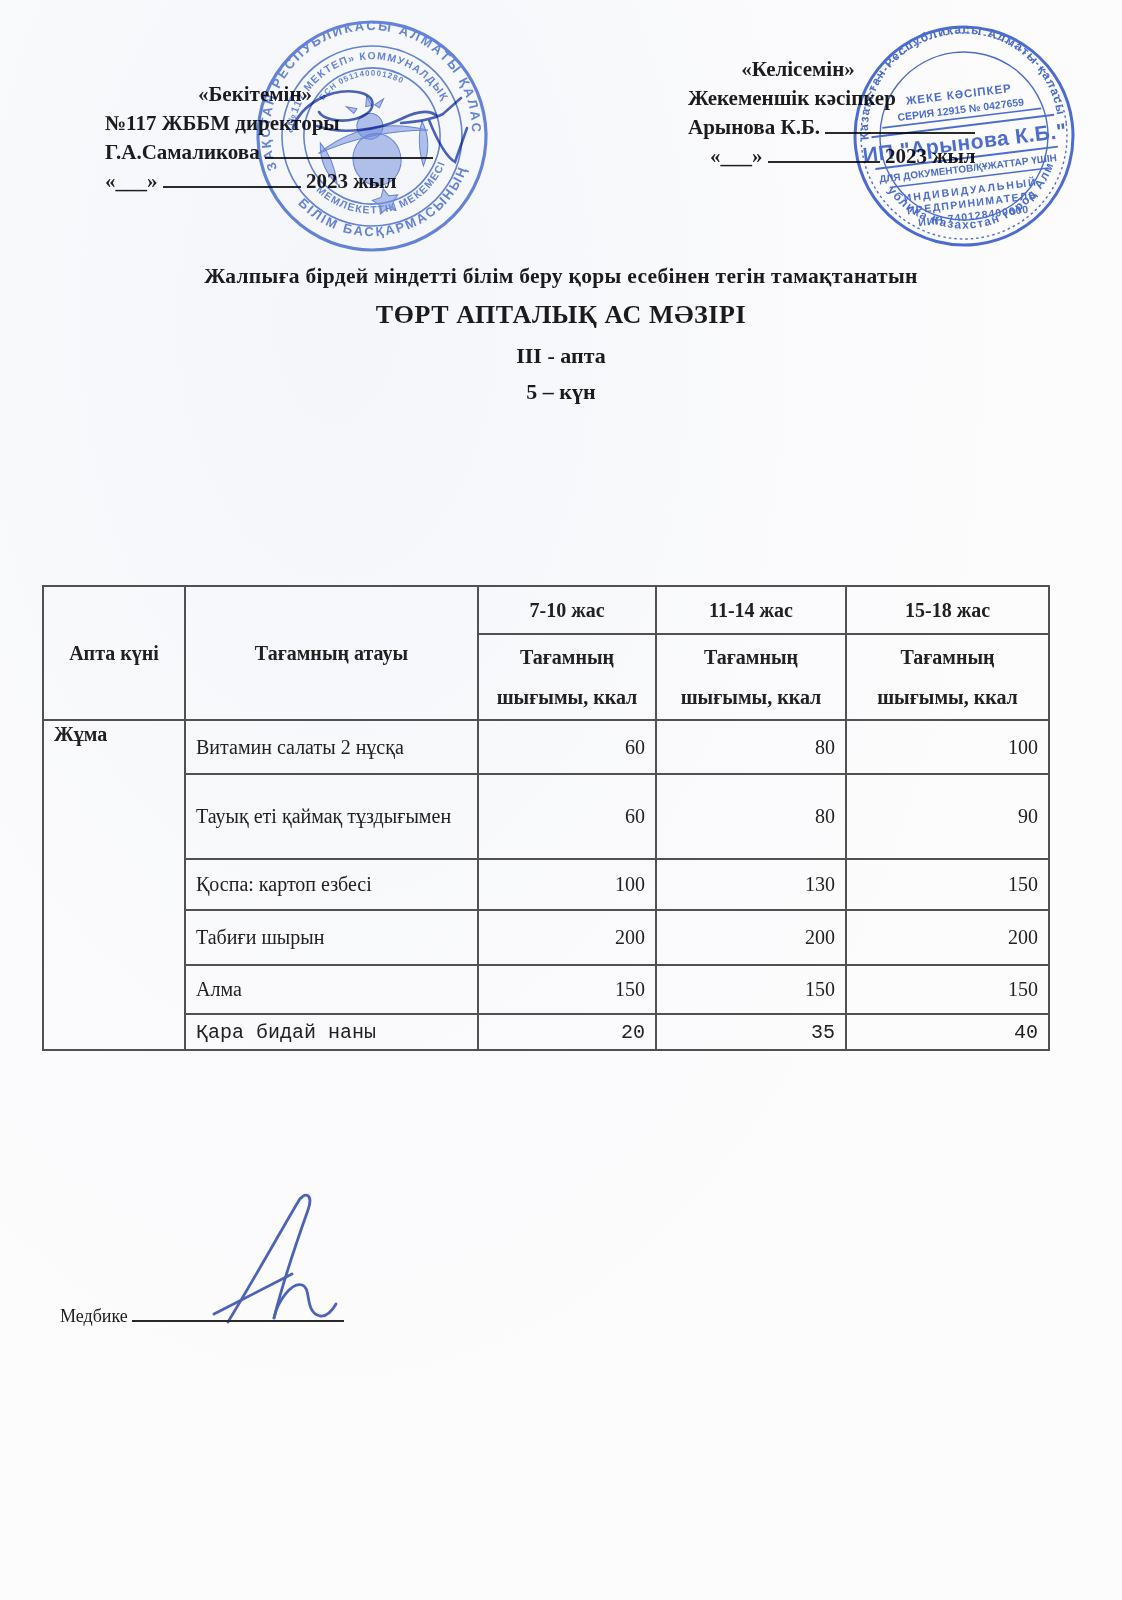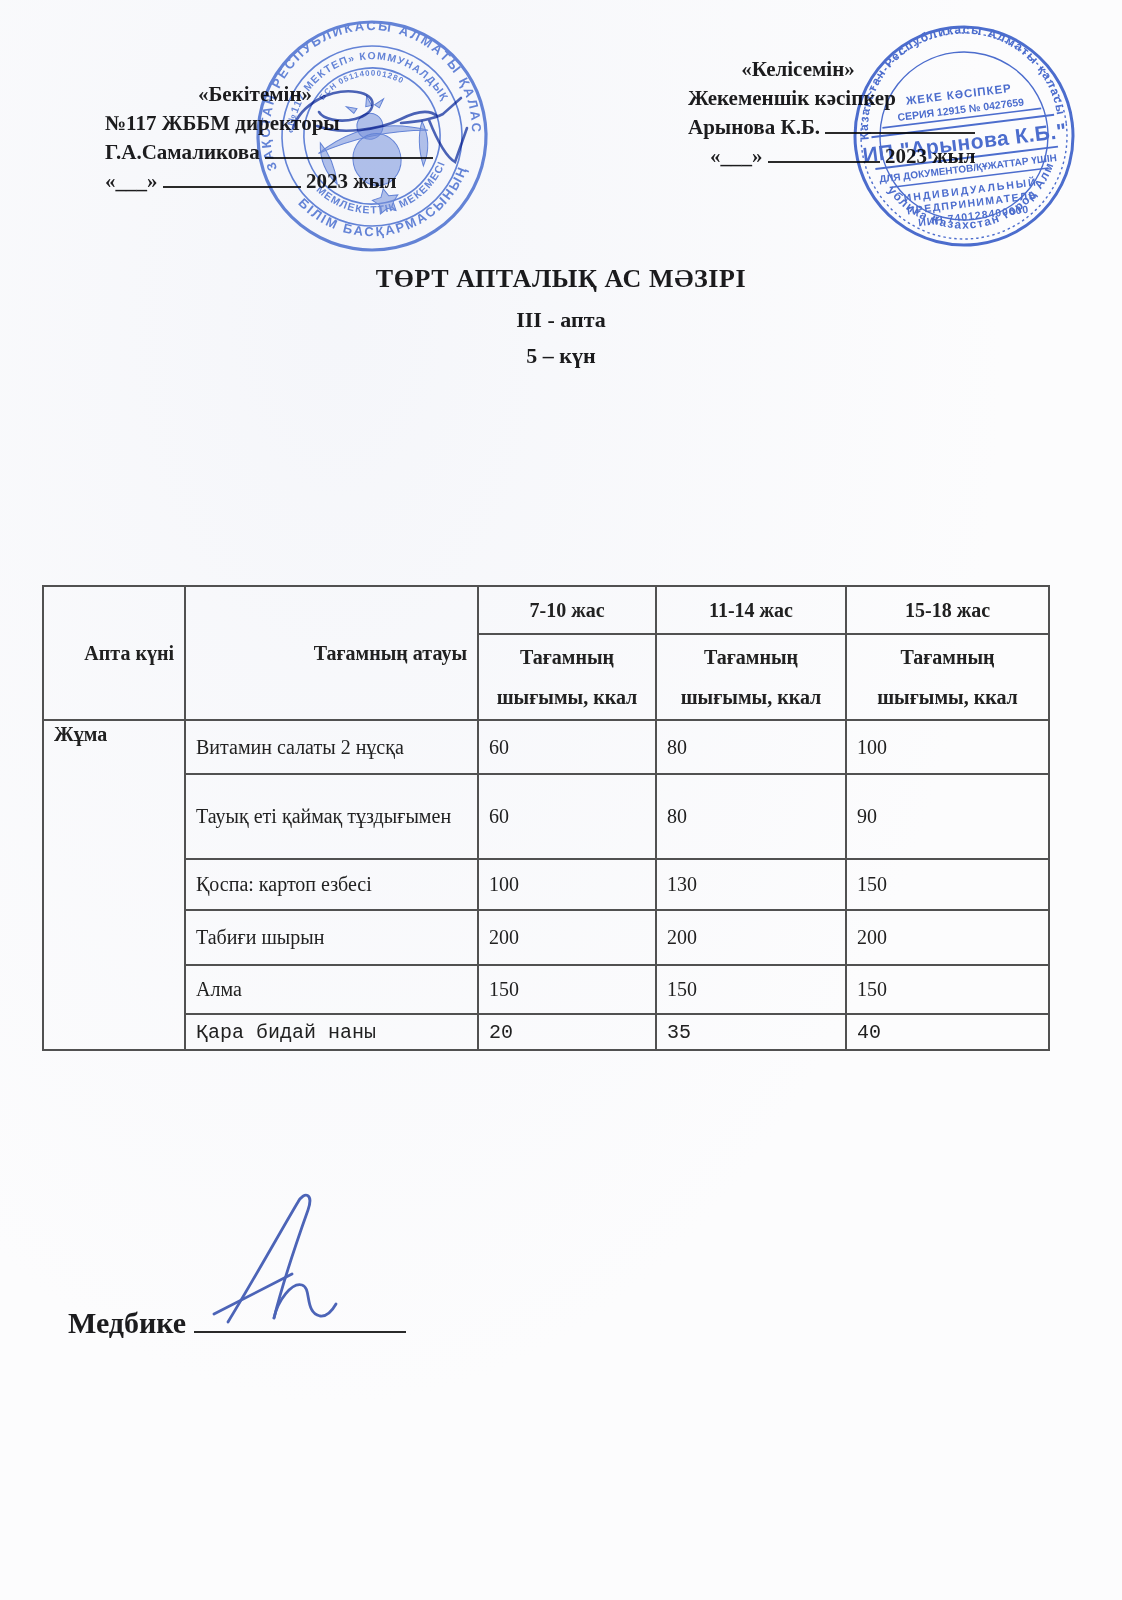--- a/index.html
+++ b/index.html
@@ -42,32 +42,32 @@
 
   
   .menu-table { position:absolute; left:42px; top:585px; border-collapse:collapse; table-layout:fixed; }
   .menu-table col.c1 { width:142px; }
   .menu-table col.c2 { width:293px; }
   .menu-table col.c3 { width:178px; }
   .menu-table col.c4 { width:190px; }
   .menu-table col.c5 { width:203px; }
   .menu-table th, .menu-table td { border:2px solid #515151; font-size:20px; padding:2px 10px; }
   .menu-table th { font-weight:bold; }
-  .th-day, .th-dish { text-align:right; padding-left:14px; vertical-align:middle; }
+  .th-day, .th-dish { text-align:center; padding-left:14px; vertical-align:middle; }
   .th-age { text-align:center; vertical-align:middle; }
   .th-sub { text-align:center; vertical-align:middle; line-height:40px; font-weight:bold; }
   .td-day  { text-align:left; vertical-align:top; padding-top:10px; padding-left:14px; font-weight:bold; }
   .td-dish { text-align:left; vertical-align:middle; padding-left:14px; padding-right:44px; font-weight:normal; }
-  .td-val  { text-align:left; vertical-align:middle; font-weight:normal; }
+  .td-val  { text-align:right; vertical-align:middle; font-weight:normal; }
   tr.h1 { height:48px; } tr.h2 { height:80px; }
   tr.r1 { height:54px;border-radius:11px; } tr.r2 { height:85px; } tr.r3 { height:51px; }
   tr.r4 { height:55px; } tr.r5 { height:49px; } tr.r6 { height:36px;font-family:Liberation Mono, monospace; }
 
   
-  .footer { position:absolute; left:68px; top:1306px; font-weight:bold; font-size:30px; color:#1c1c1e; }
+  .footer { position:absolute; left:60px; top:1306px; font-weight:normal; font-size:18px; color:#1c1c1e; }
   .footer .uline { width:212px; }
 </style>
 </head>
 <body>
 
 <div class="page">
 
   <div class="approval approval-left">
     <div class="line centered">«Бекітемін»</div>
     <div class="line">№117 ЖББМ директоры</div>
@@ -143,20 +143,21 @@
   <svg class="signature sig-left" width="200" height="95" viewBox="0 0 200 95">
     <g stroke="#3a55b2" stroke-width="2.6" fill="none" stroke-linecap="round" opacity=".9">
       <path d="M 10 50 C 18 26 48 10 74 14 C 96 17 94 36 72 41 C 56 45 40 41 36 34"></path>
       <path d="M 34 48 C 58 57 96 52 118 41 C 134 33 146 31 154 38"></path>
       <path d="M 118 45 C 132 44 148 42 160 36 L 178 20"></path>
       <path d="M 146 42 C 154 62 162 78 172 84 L 184 50"></path>
     </g>
   </svg>
 
   <div class="titleblock">
+    <div class="title-l1">Жалпыға бірдей міндетті білім беру қоры есебінен тегін тамақтанатын</div>
     <div class="title-l3">ТӨРТ АПТАЛЫҚ АС МӘЗІРІ</div>
     <div class="title-l4">III - апта</div>
     <div class="title-l5">5 – күн</div>
   </div>
 
   <table class="menu-table">
     <colgroup>
         <col class="c1">
         <col class="c2">
         <col class="c3">

